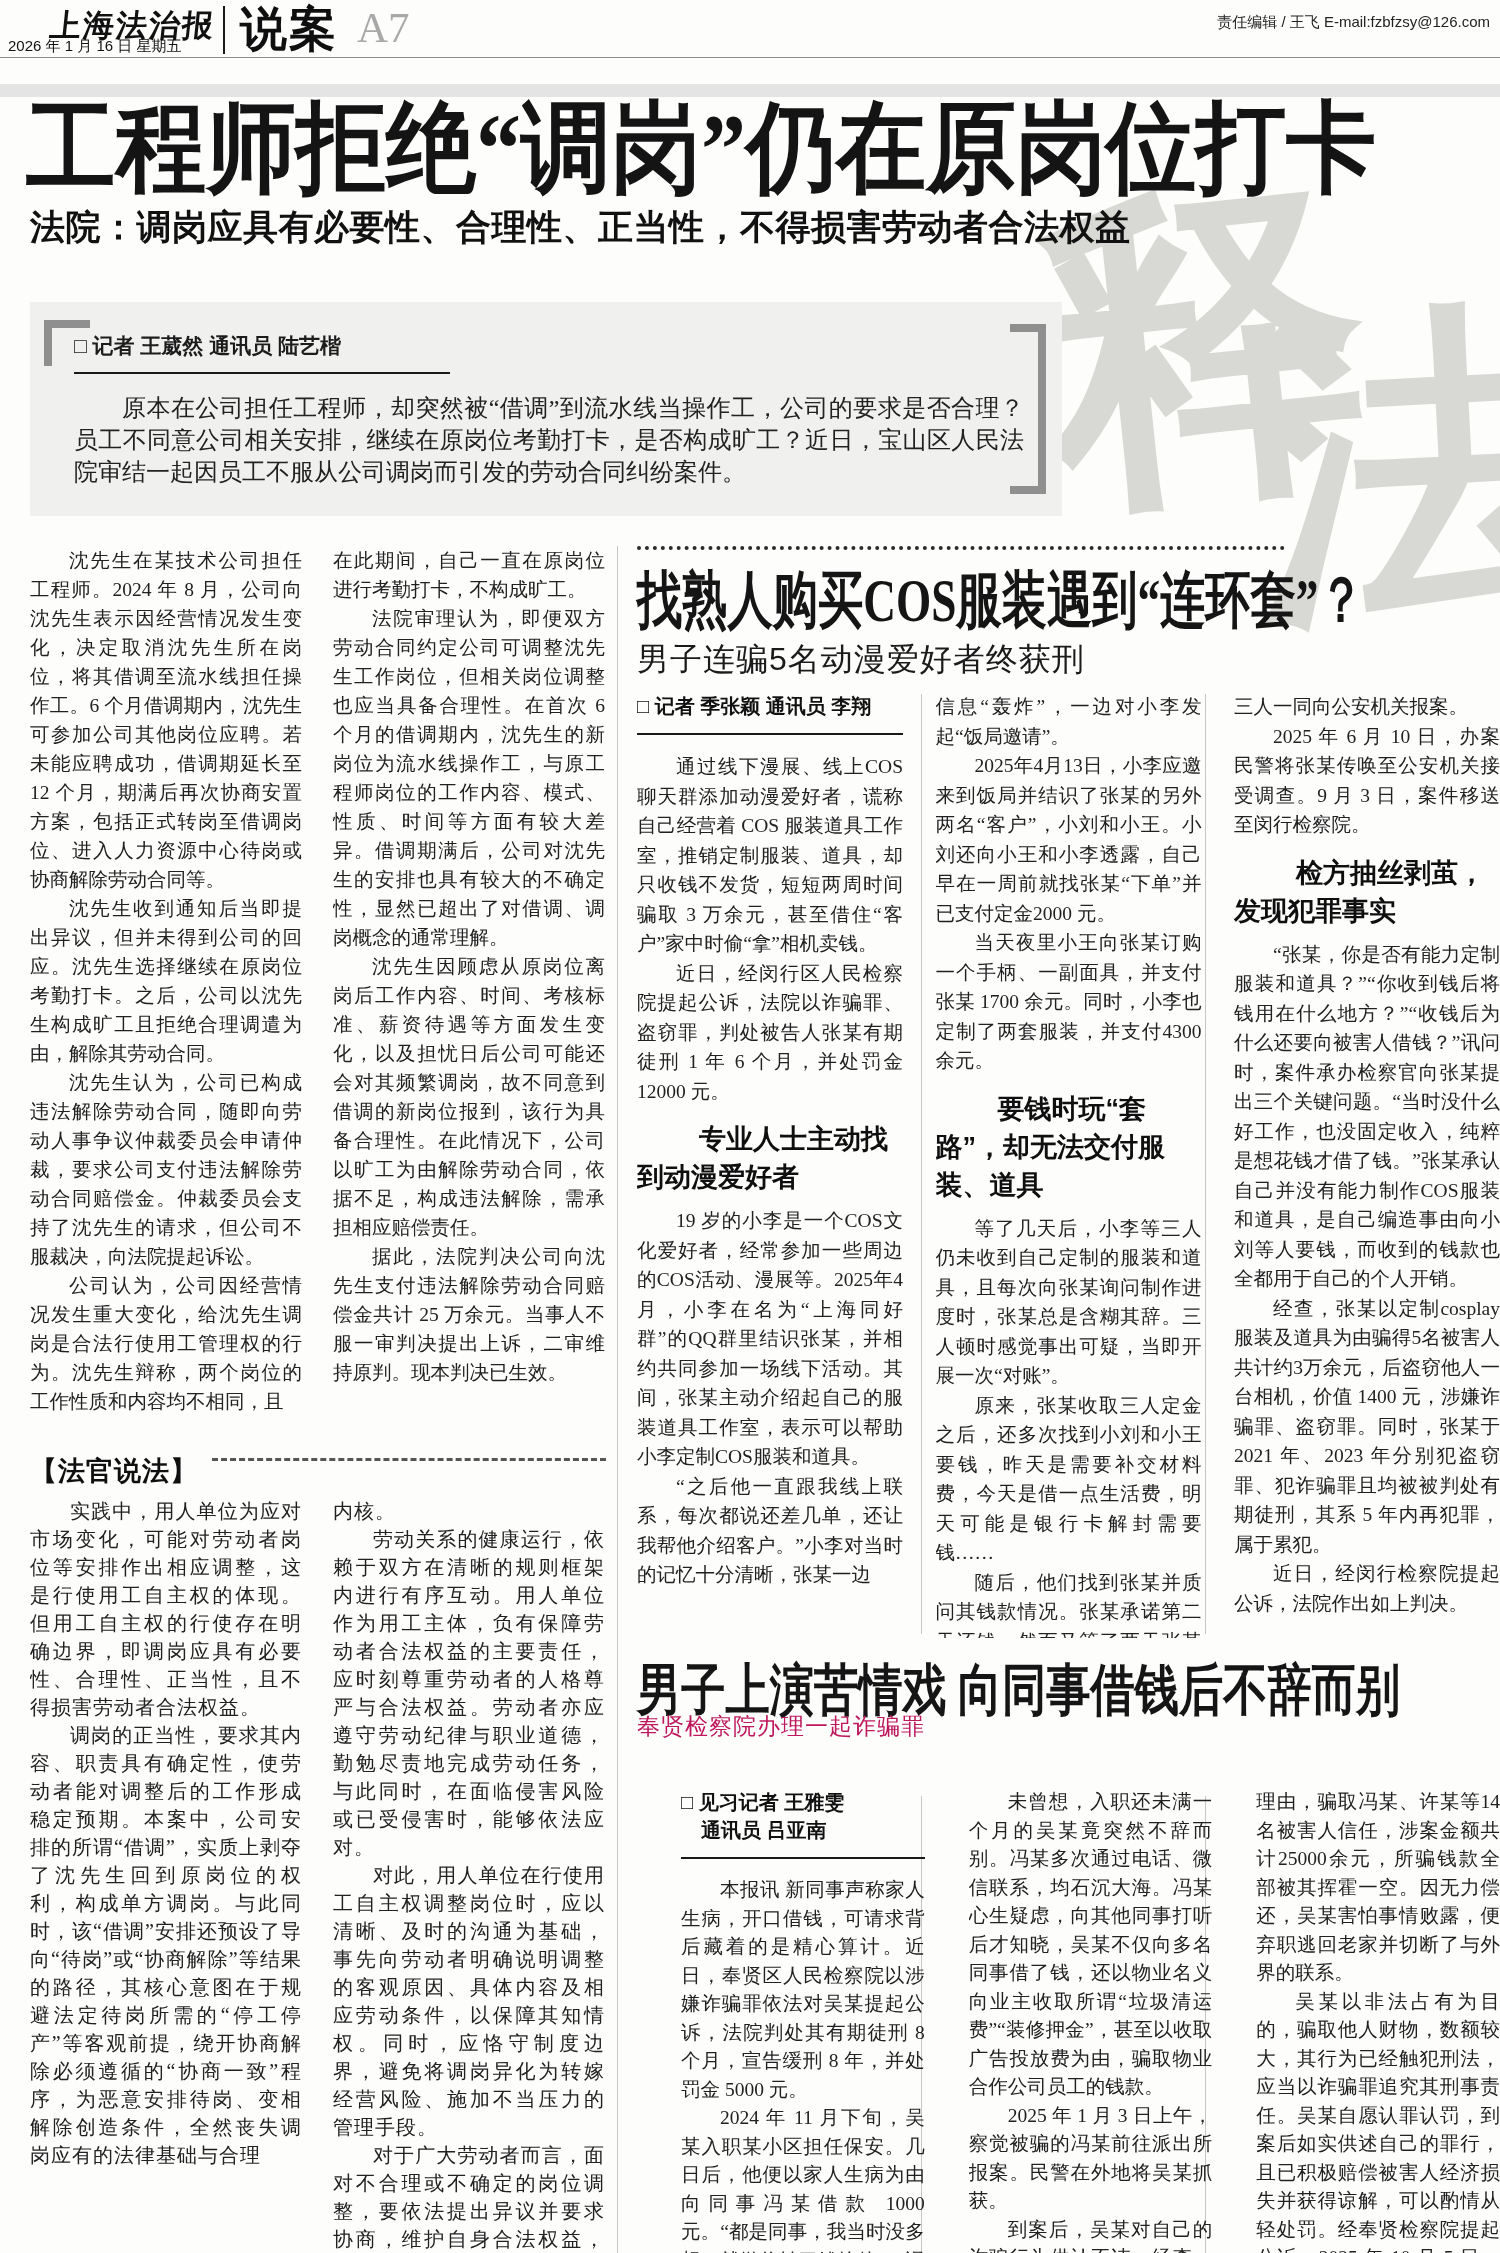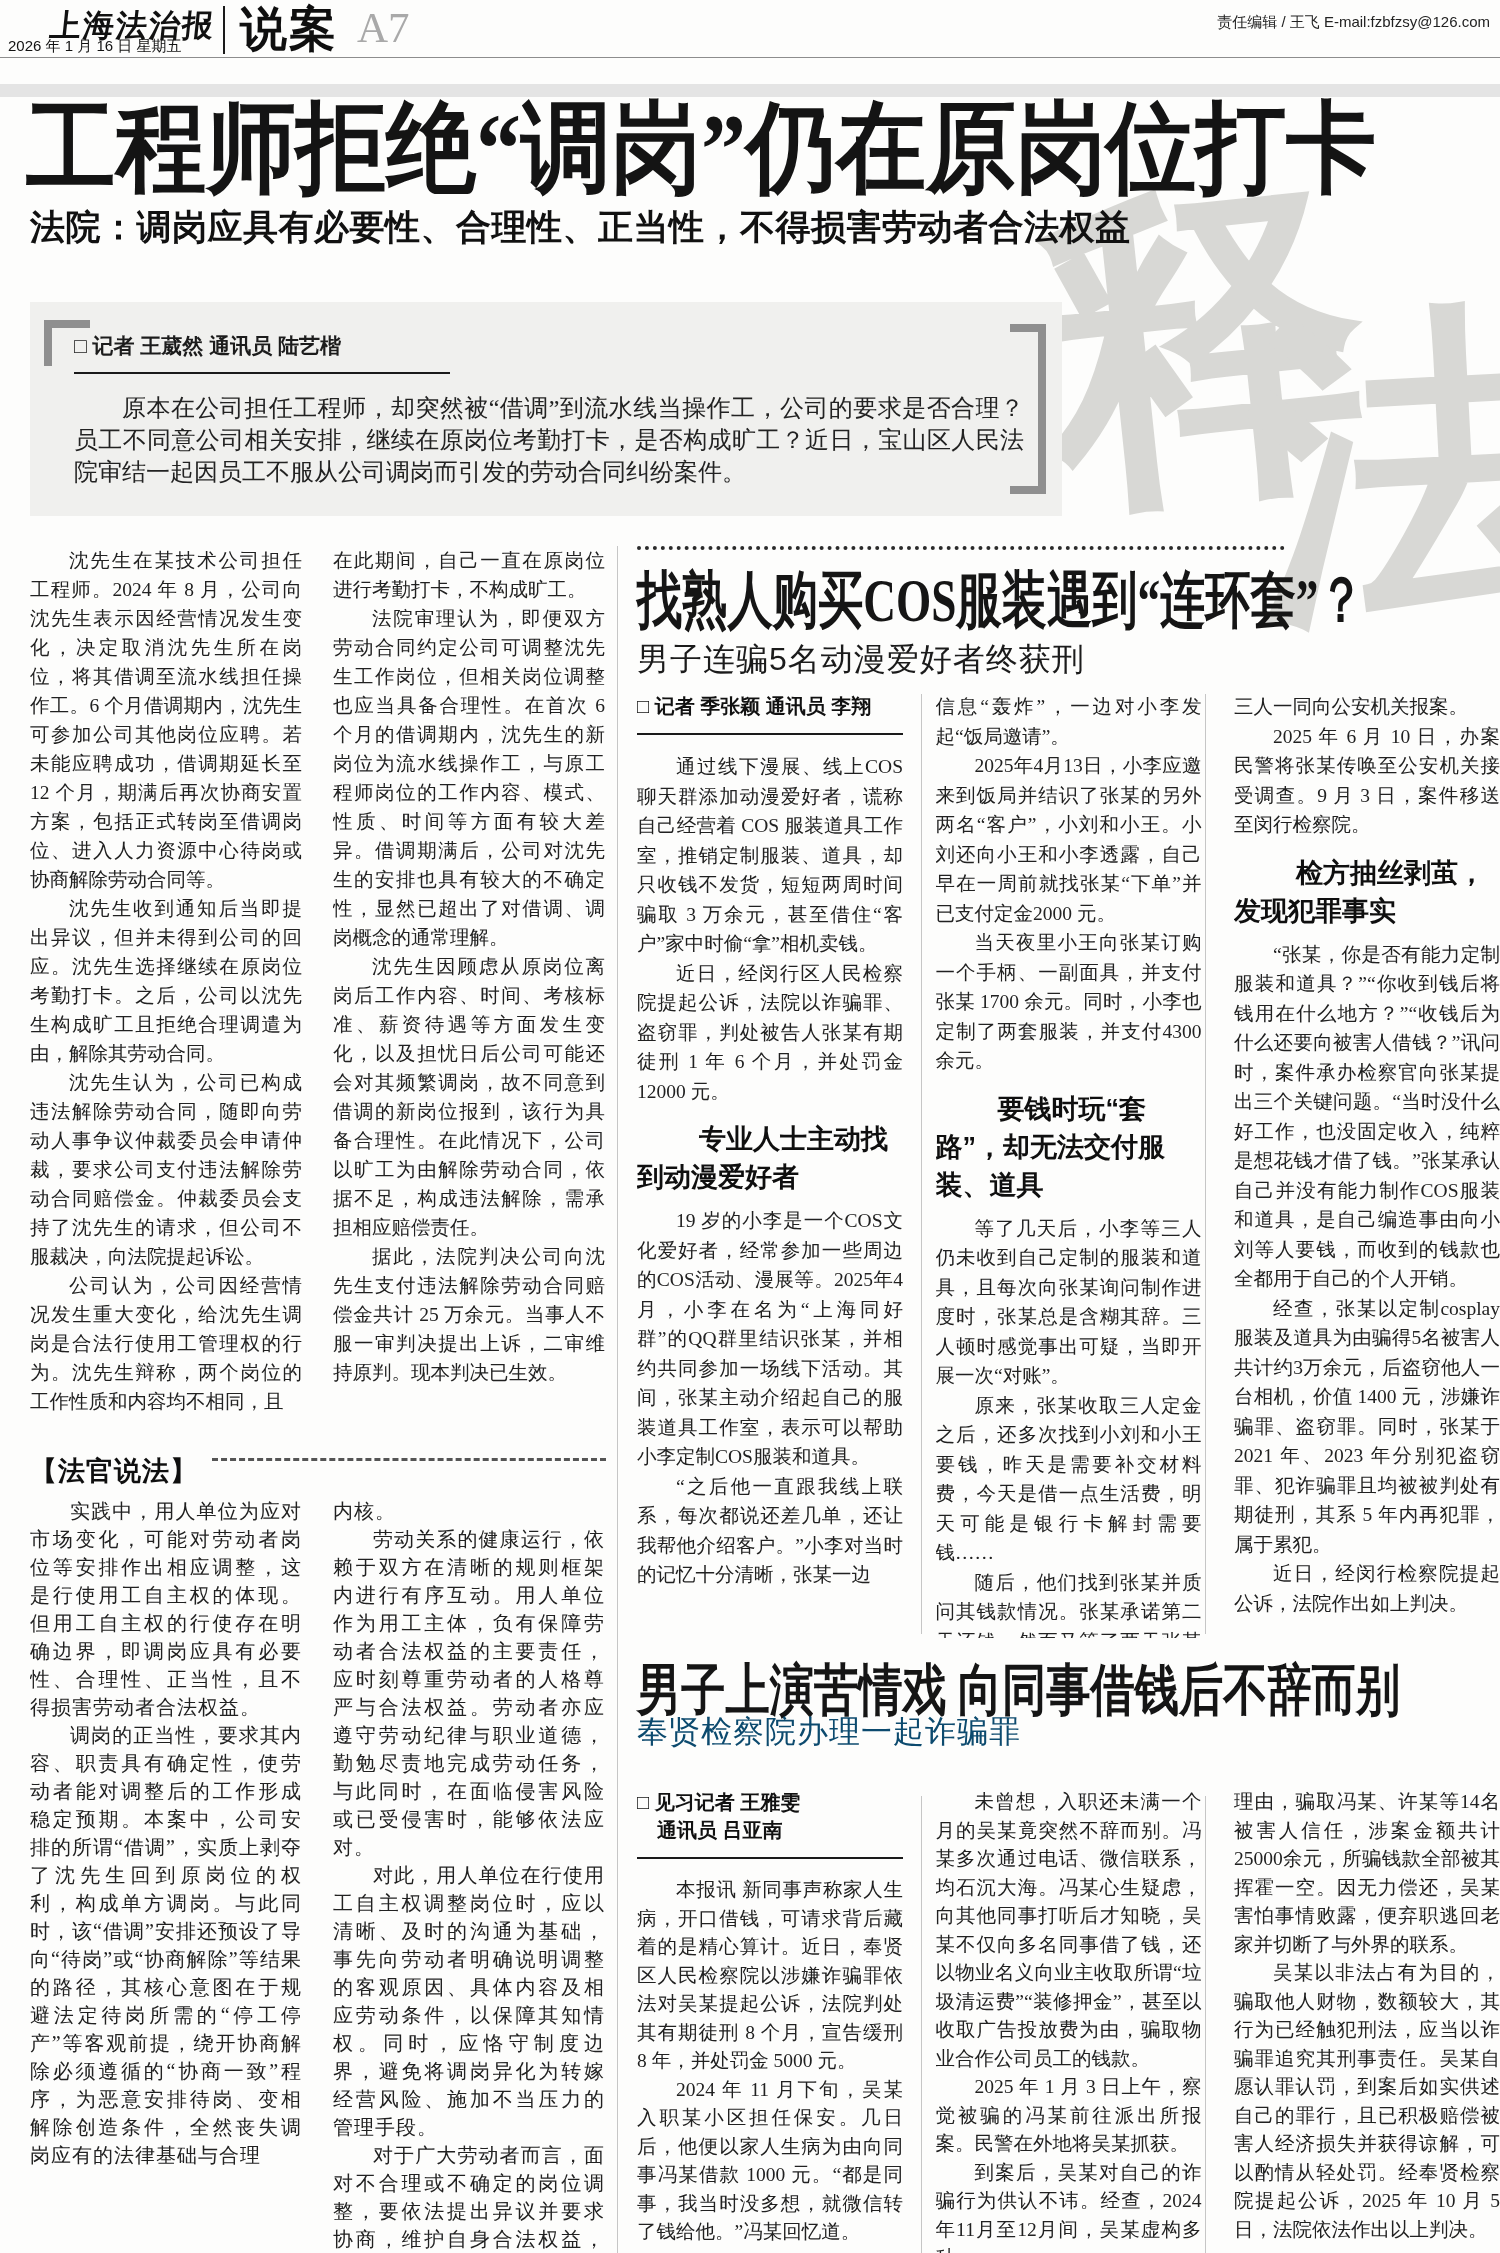--- a/index.html
+++ b/index.html
@@ -52,23 +52,23 @@
   .mid-deck { position: absolute; left: 637px; top: 638px; font-size: 32px; font-family: Liberation Sans, sans-serif; font-weight: 500; letter-spacing: 1px; color: #1b1b1b; z-index: 1; }
   .midcols { position: absolute; left: 637px; top: 692px; width: 863px; height: 946px; display: flex; justify-content: space-between; overflow: hidden; z-index: 1; }
   .mcol { width: 266px; font-size: 19.5px; line-height: 29.5px; overflow: hidden; }
   .byline-block { font-family: "Liberation Sans", "DejaVu Sans", sans-serif; font-weight: bold; font-size: 20px; line-height: 28px; border-bottom: 2px solid #1a1a1a; padding-bottom: 13px; margin-bottom: 17px; color: #111; }
   .byline-line { display: block; }
   .byline-line + .byline-line { padding-left: 1em; }
   .col-subhead { font-family: "Liberation Sans", "DejaVu Sans", sans-serif; font-weight: bold; font-size: 27px; line-height: 38px; text-indent: 2.3em; text-align: left; margin: 14px 0 10px; color: #0f0f0f; }
 
   
   .bot-headline { position: absolute; left: 637px; top: 1653px; font-size: 56px; font-weight: 900; white-space: nowrap; transform: scaleX(0.79); transform-origin: left top; color: #151515; z-index: 1; }
-  .bot-deck { position: absolute; left: 637px; top: 1711px; font-size: 31px; font-family: "Liberation Sans", "DejaVu Sans", sans-serif; font-weight: 500; letter-spacing: 1px; color: #0c4a6e; z-index: 1; text-align: right; }
+  .bot-deck { position: absolute; left: 637px; top: 1711px; font-size: 23px; font-family: "Liberation Sans", "DejaVu Sans", sans-serif; font-weight: 500; letter-spacing: 1px; color: #be185d; z-index: 1; text-align: right; }
   .botcols { position: absolute; left: 637px; top: 1788px; width: 863px; height: 465px; display: flex; justify-content: space-between; overflow: hidden; z-index: 1; }
-  .bcol { width: 266px; font-size: 19.5px; line-height: 28.5px; overflow: hidden; }
+  .bcol { width: 266px; font-size: 19.5px; line-height: 28.5px; overflow: hidden; margin-left: 44px; }
 </style>
 </head>
 <body>
 
 <div class="page">
 
   <div class="logo">上海法治报</div>
   <div class="dateline">2026 年 1 月 16 日  星期五</div>
   <div class="mast-divider"></div>
   <div class="section-name">说案</div>

